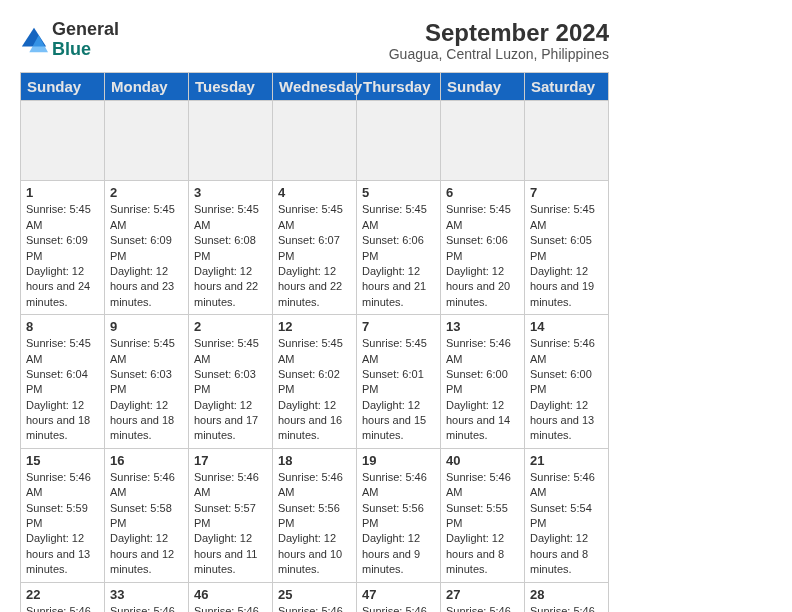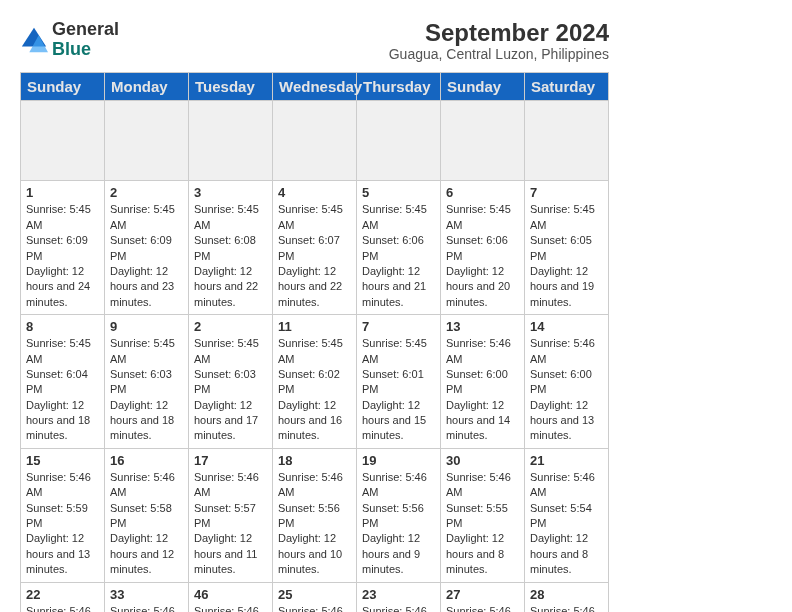--- a/index.html
+++ b/index.html
@@ -172,21 +172,21 @@
           </td>
           <td>
             <span class="day-num">9</span>
             <div class="day-info">Sunrise: 5:45 AM<br>Sunset: 6:03 PM<br>Daylight: 12 hours and 18 minutes.</div>
           </td>
           <td>
             <span class="day-num">2</span>
             <div class="day-info">Sunrise: 5:45 AM<br>Sunset: 6:03 PM<br>Daylight: 12 hours and 17 minutes.</div>
           </td>
           <td>
-            <span class="day-num">11</span>
+            <span class="day-num">12</span>
             <div class="day-info">Sunrise: 5:45 AM<br>Sunset: 6:02 PM<br>Daylight: 12 hours and 16 minutes.</div>
           </td>
           <td>
             <span class="day-num">7</span>
             <div class="day-info">Sunrise: 5:45 AM<br>Sunset: 6:01 PM<br>Daylight: 12 hours and 15 minutes.</div>
           </td>
           <td>
             <span class="day-num">13</span>
             <div class="day-info">Sunrise: 5:46 AM<br>Sunset: 6:00 PM<br>Daylight: 12 hours and 14 minutes.</div>
           </td>
@@ -210,21 +210,21 @@
           </td>
           <td>
             <span class="day-num">18</span>
             <div class="day-info">Sunrise: 5:46 AM<br>Sunset: 5:56 PM<br>Daylight: 12 hours and 10 minutes.</div>
           </td>
           <td>
             <span class="day-num">19</span>
             <div class="day-info">Sunrise: 5:46 AM<br>Sunset: 5:56 PM<br>Daylight: 12 hours and 9 minutes.</div>
           </td>
           <td>
-            <span class="day-num">30</span>
+            <span class="day-num">40</span>
             <div class="day-info">Sunrise: 5:46 AM<br>Sunset: 5:55 PM<br>Daylight: 12 hours and 8 minutes.</div>
           </td>
           <td>
             <span class="day-num">21</span>
             <div class="day-info">Sunrise: 5:46 AM<br>Sunset: 5:54 PM<br>Daylight: 12 hours and 8 minutes.</div>
           </td>
         </tr>
         <tr>
           <td>
             <span class="day-num">22</span>
@@ -236,21 +236,21 @@
           </td>
           <td>
             <span class="day-num">46</span>
             <div class="day-info">Sunrise: 5:46 AM<br>Sunset: 5:52 PM<br>Daylight: 12 hours and 5 minutes.</div>
           </td>
           <td>
             <span class="day-num">25</span>
             <div class="day-info">Sunrise: 5:46 AM<br>Sunset: 5:51 PM<br>Daylight: 12 hours and 4 minutes.</div>
           </td>
           <td>
-            <span class="day-num">23</span>
+            <span class="day-num">47</span>
             <div class="day-info">Sunrise: 5:46 AM<br>Sunset: 5:50 PM<br>Daylight: 12 hours and 4 minutes.</div>
           </td>
           <td>
             <span class="day-num">27</span>
             <div class="day-info">Sunrise: 5:46 AM<br>Sunset: 5:50 PM<br>Daylight: 12 hours and 3 minutes.</div>
           </td>
           <td>
             <span class="day-num">28</span>
             <div class="day-info">Sunrise: 5:46 AM<br>Sunset: 5:49 PM<br>Daylight: 12 hours and 2 minutes.</div>
           </td>

